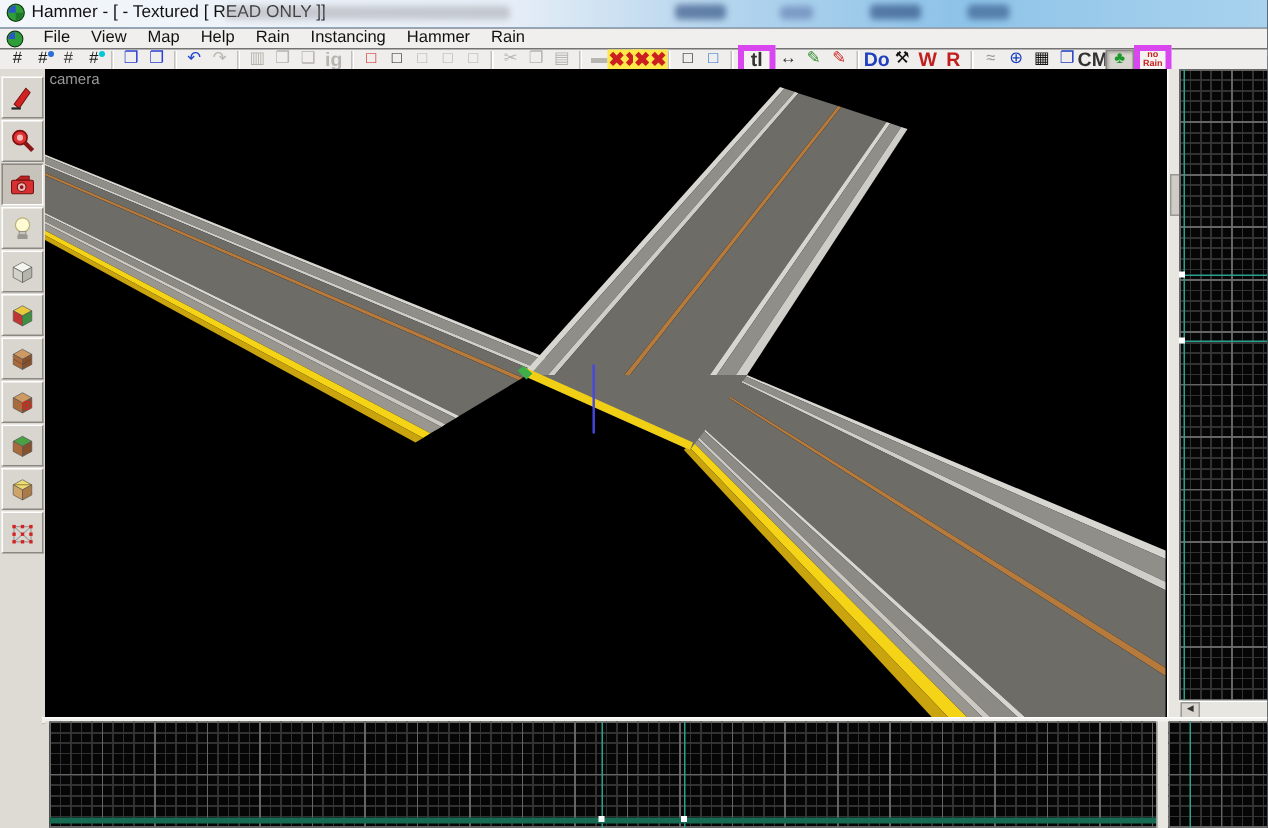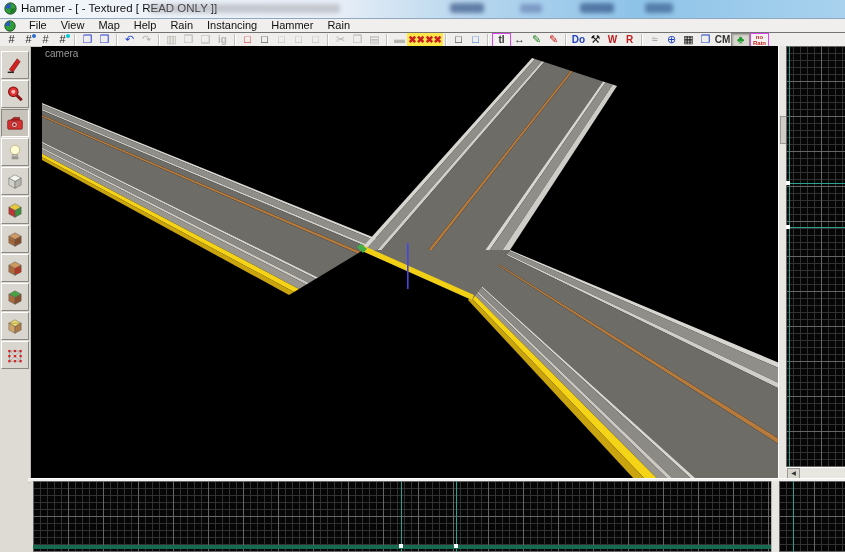--- a/index.html
+++ b/index.html
@@ -19,36 +19,36 @@
     border-bottom:5px solid #737373;display:flex;align-items:flex-end;}
   #menu-icon{width:12px;height:12px;margin:0 6px 0 4px;}
   .menu-item{font-size:11px;color:#111;padding:0 7px;line-height:13px;}
 
   
   #toolbar{position:absolute;left:0;top:33px;width:845px;height:13px;background:#efeeec;
     border-bottom:1px solid #c9c7c2;display:flex;align-items:center;padding-left:3px;}
   .tb-sep{width:0;height:12px;border-left:1px solid #c2c0bb;border-right:1px solid #ffffff;margin:0 3px;}
   .tbtn{width:17px;height:13px;display:flex;align-items:center;justify-content:center;
     font-size:11px;line-height:13px;cursor:default;position:relative;}
-  .tbtn.text{font-size:10px;font-weight:bold;}
+  .tbtn.text{font-size:13px;font-weight:bold;}
   .tbtn.tiny{font-size:6px;font-weight:bold;line-height:6px;text-align:center;}
-  .tbtn.boxed{border:1px solid #d946ef;background:#f4f3f1;height:12px;}
+  .tbtn.boxed{border:4px solid #d946ef;background:#f4f3f1;height:12px;}
   .tbtn.pressed{border:1px solid #8a8883;background:#d9d6cf;box-shadow:inset 1px 1px 2px rgba(0,0,0,.25);height:12px;}
   .tbtn .dot{position:absolute;right:1px;top:1px;width:4px;height:4px;border-radius:2px;}
 
   
   #tool-column{position:absolute;left:0;top:46px;width:30px;height:506px;background:#dedbd5;
     border-right:1px solid #bdbab4;}
   .sbtn{width:26px;height:26px;margin:1px auto 1px auto;background:#d9d6cf;
     border:1px solid;border-color:#ffffff #8a8883 #8a8883 #ffffff;
     display:flex;align-items:center;justify-content:center;}
   .sbtn.active{border-color:#8a8883 #ffffff #ffffff #8a8883;background:#c7c3bb;}
 
   
-  #viewport3d{position:absolute;left:42px;top:46px;width:748px;height:432px;background:#000;overflow:hidden;}
+  #viewport3d{position:absolute;left:30px;top:46px;width:748px;height:432px;background:#000;overflow:hidden;}
   #camera-label{position:absolute;left:3px;top:2px;font-size:10px;color:#9a9a9a;z-index:5;}
   #vstrip{position:absolute;left:778px;top:46px;width:8px;height:432px;background:#e8e6e1;
     border-left:1px solid #ffffff;border-right:1px solid #b5b3ae;}
   #vstrip-thumb{position:absolute;left:1px;top:70px;width:5px;height:26px;background:#cfccc5;border:1px solid #9a9894;}
 
   .grid2d{background-color:#060606;
     background-image:
       repeating-linear-gradient(90deg, rgba(110,110,110,.85) 0 1px, transparent 1px 35px),
       repeating-linear-gradient(0deg,  rgba(110,110,110,.85) 0 1px, transparent 1px 35px),
       repeating-linear-gradient(90deg, rgba(54,54,54,.9) 0 1px, transparent 1px 7px),

